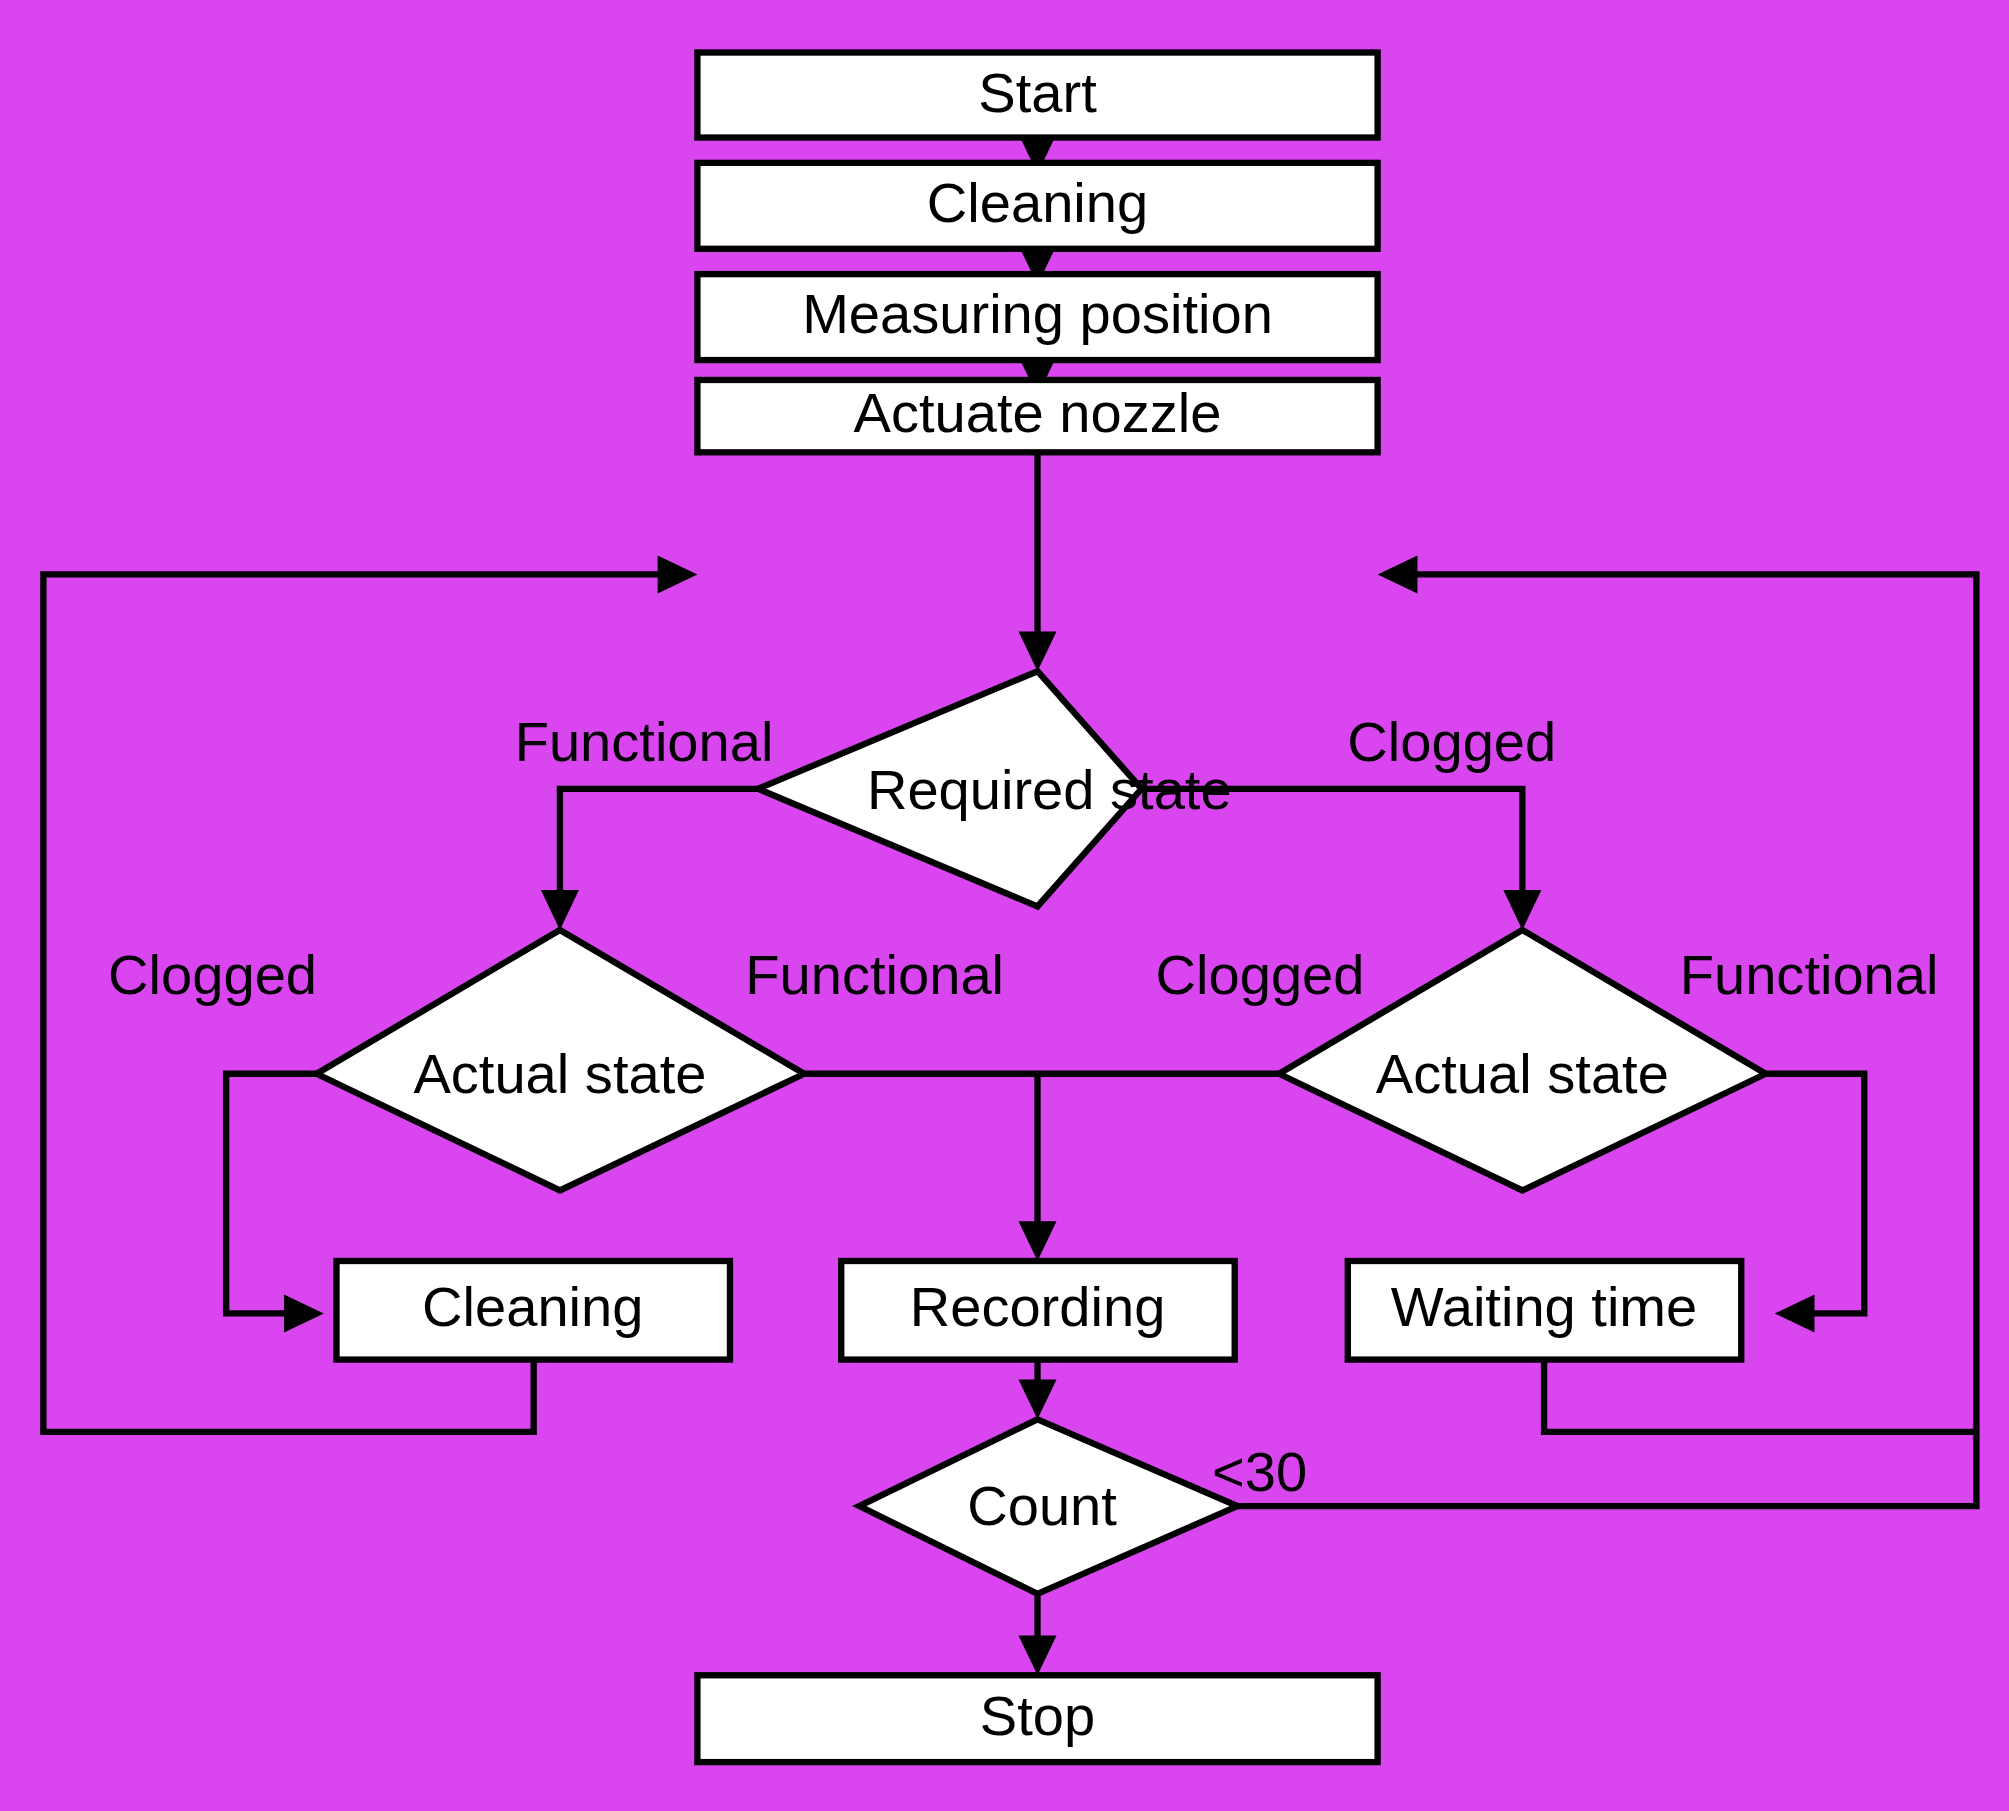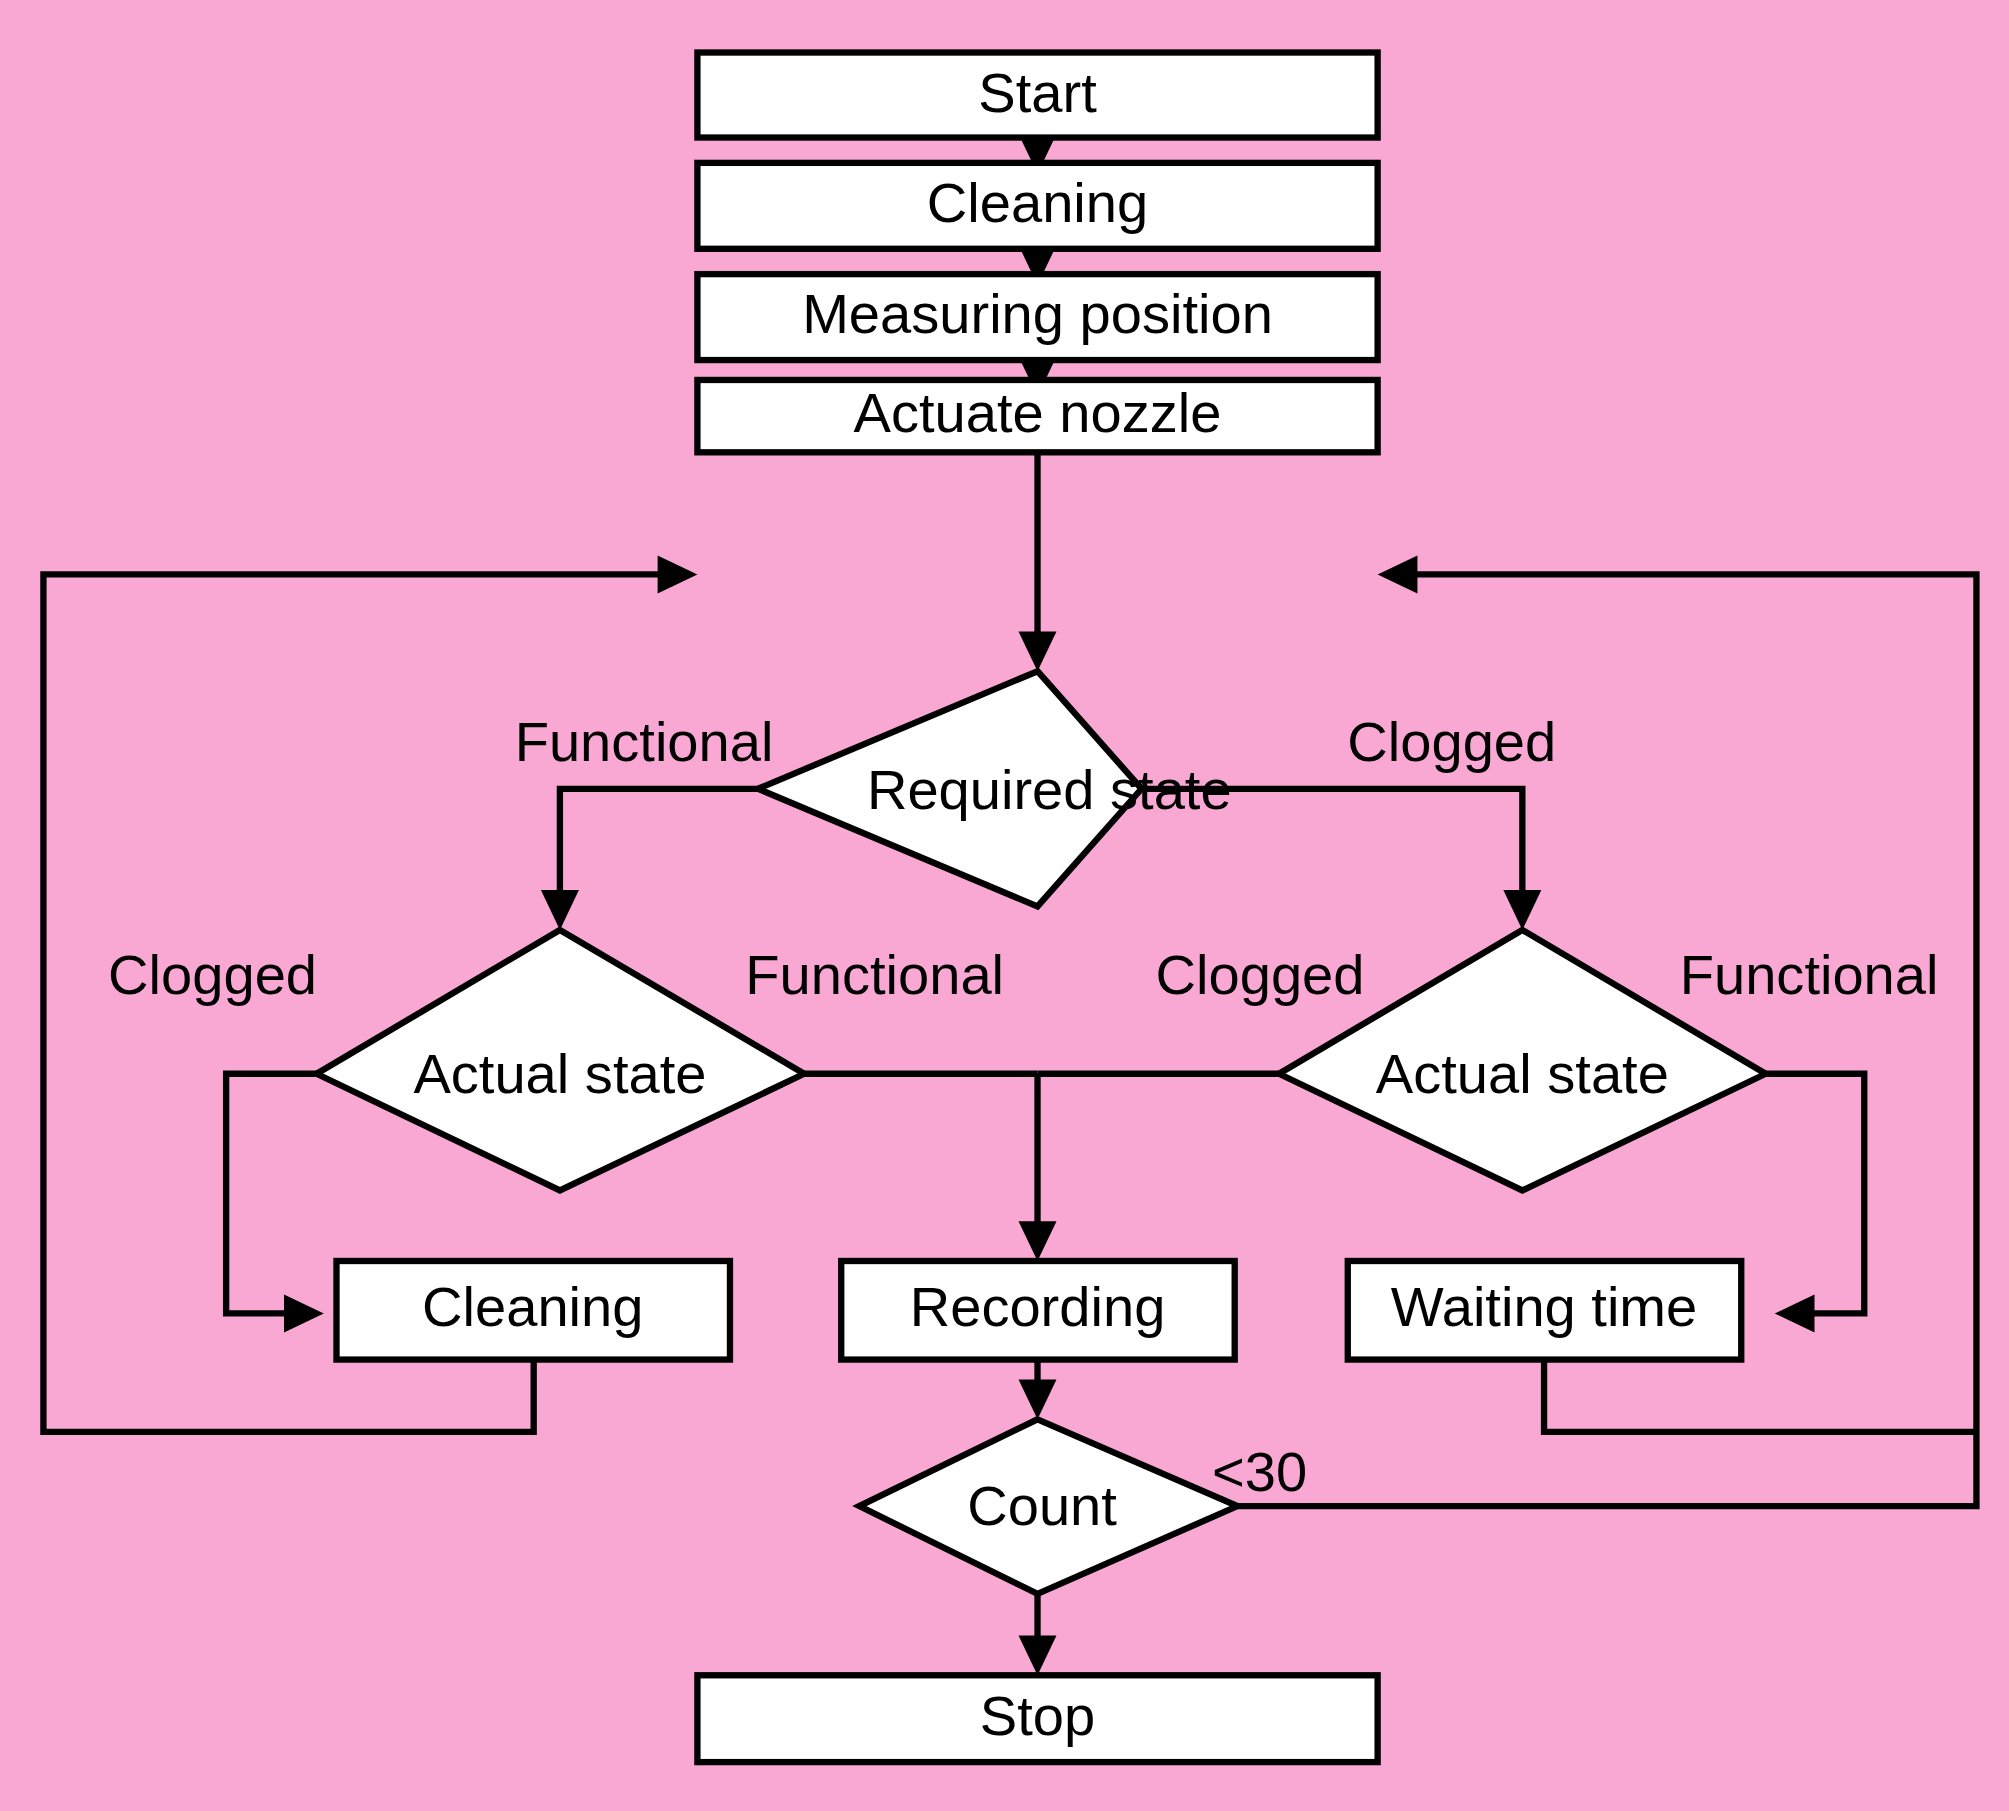--- a/index.html
+++ b/index.html
@@ -7,21 +7,21 @@
     padding: 0;
     background: #ffffff;
   }
   body {
     font-family: "Liberation Sans", sans-serif;
   }
   #canvas-wrap {
     position: relative;
     width: 2009px;
     height: 1811px;
-    background: #f9a8d4;
+    background: #d946ef;
     overflow: hidden;
   }
   svg.flow {
     display: block;
     width: 2009px;
     height: 1811px;
   }
   .shape-stroke {
     fill: #ffffff;
     stroke: #000000;

